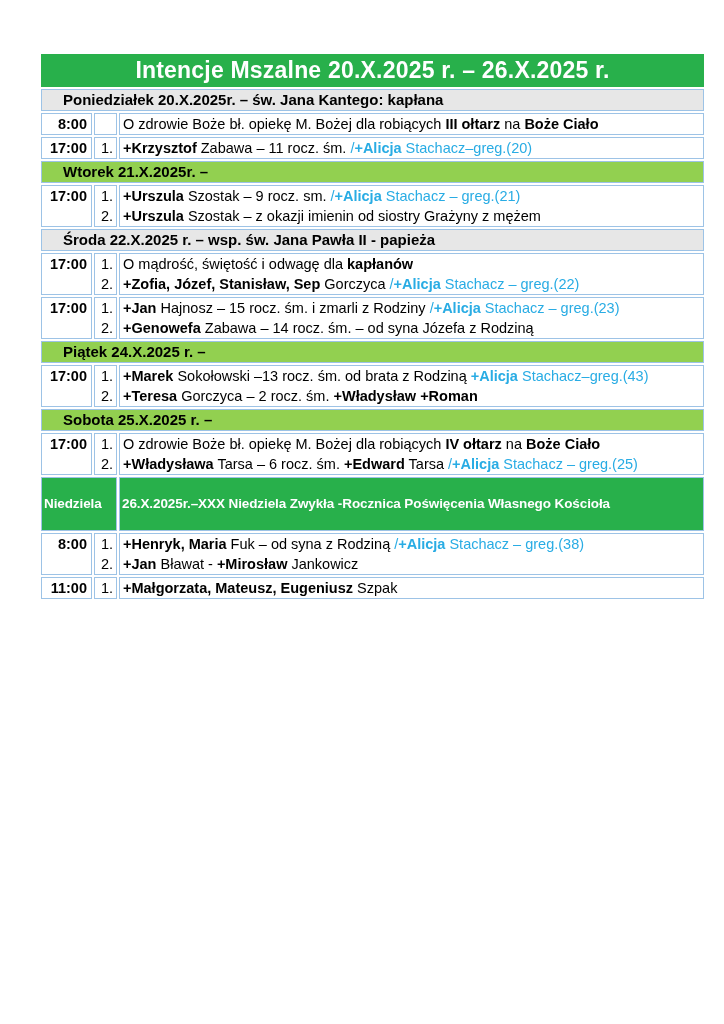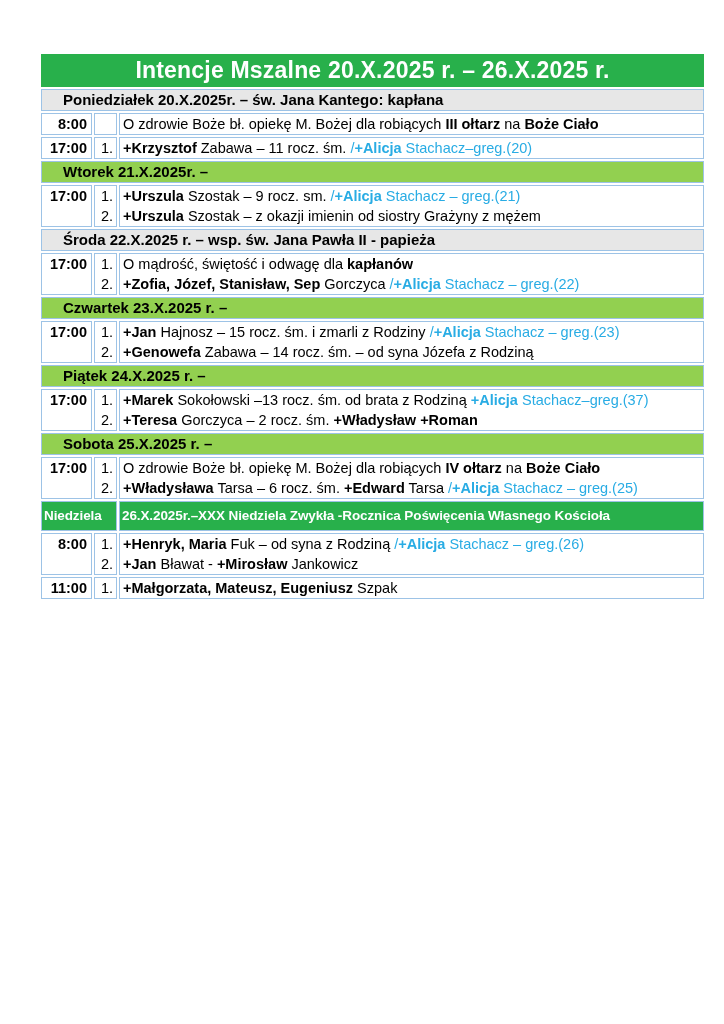--- a/index.html
+++ b/index.html
@@ -28,21 +28,21 @@
   }
   .day-cell{
     font-weight:bold;font-size:15px;color:#000;
     height:20px;line-height:20px;padding:0 21px;white-space:nowrap;
     border:1px solid var(--border,#9dc3e6);
   }
   .day-gray{background:var(--gray-bg,#e7e7e7);}
   .day-green{background:var(--green-bg,#92d050);}
   .day-dark{
     background:var(--dark-bg,#28b04b);color:#ffffff;
-    font-size:13.5px;letter-spacing:-0.1px;padding:4px 2px;margin-top:28px;
+    font-size:13.5px;letter-spacing:-0.1px;padding:16px 2px;margin-top:28px;
   }
   .time-cell{
     text-align:right;font-weight:bold;font-size:14.5px;
     padding:0 4px 0 0;white-space:nowrap;
   }
   .num-cell{text-align:right;font-size:14.5px;padding:0 3px 0 0;}
   .text-cell{font-size:14.5px;padding:0 0 0 3px;}
   .line{height:20px;line-height:20px;white-space:nowrap;overflow:hidden;}
   .accent{color:var(--accent,#29ace4);}
   b,.b{font-weight:bold;}
@@ -113,23 +113,20 @@
           <td class="cell num-cell">
             <div class="line">1.</div>
             <div class="line">2.</div>
           </td>
           <td class="cell text-cell">
             <div class="line"><span>O mądrość, świętość i odwagę dla </span><span class="b">kapłanów</span></div>
             <div class="line"><span class="b">+Zofia, Józef, Stanisław, Sep</span><span> Gorczyca </span><span class="accent">/</span><span class="b accent">+Alicja</span><span class="accent"> Stachacz – greg.(22)</span></div>
           </td>
         </tr>
         <tr>
-          <td colspan="3" class="day-cell day-green">Czwartek 23.X.2025 r. –</td>
-        </tr>
-        <tr>
           <td class="cell time-cell">
             <div class="line">17:00</div>
           </td>
           <td class="cell num-cell">
             <div class="line">1.</div>
             <div class="line">2.</div>
           </td>
           <td class="cell text-cell">
             <div class="line"><span class="b">+Jan</span><span> Hajnosz – 15 rocz. śm. i zmarli z Rodziny </span><span class="accent">/</span><span class="b accent">+Alicja</span><span class="accent"> Stachacz – greg.(23)</span></div>
             <div class="line"><span class="b">+Genowefa</span><span> Zabawa – 14 rocz. śm. – od syna Józefa z Rodziną</span></div>
@@ -140,21 +137,21 @@
         </tr>
         <tr>
           <td class="cell time-cell">
             <div class="line">17:00</div>
           </td>
           <td class="cell num-cell">
             <div class="line">1.</div>
             <div class="line">2.</div>
           </td>
           <td class="cell text-cell">
-            <div class="line"><span class="b">+Marek</span><span> Sokołowski –13 rocz. śm. od brata z Rodziną </span><span class="b accent">+Alicja</span><span class="accent"> Stachacz–greg.(37)</span></div>
+            <div class="line"><span class="b">+Marek</span><span> Sokołowski –13 rocz. śm. od brata z Rodziną </span><span class="b accent">+Alicja</span><span class="accent"> Stachacz–greg.(43)</span></div>
             <div class="line"><span class="b">+Teresa</span><span> Gorczyca – 2 rocz. śm. </span><span class="b">+Władysław</span><span> </span><span class="b">+Roman</span></div>
           </td>
         </tr>
         <tr>
           <td colspan="3" class="day-cell day-green">Sobota 25.X.2025 r. –</td>
         </tr>
         <tr>
           <td class="cell time-cell">
             <div class="line">17:00</div>
           </td>
@@ -173,21 +170,21 @@
         </tr>
         <tr>
           <td class="cell time-cell">
             <div class="line">8:00</div>
           </td>
           <td class="cell num-cell">
             <div class="line">1.</div>
             <div class="line">2.</div>
           </td>
           <td class="cell text-cell">
-            <div class="line"><span class="b">+Henryk, Maria</span><span> Fuk – od syna z Rodziną   </span><span class="accent">/</span><span class="b accent">+Alicja</span><span class="accent"> Stachacz – greg.(26)</span></div>
+            <div class="line"><span class="b">+Henryk, Maria</span><span> Fuk – od syna z Rodziną   </span><span class="accent">/</span><span class="b accent">+Alicja</span><span class="accent"> Stachacz – greg.(38)</span></div>
             <div class="line"><span class="b">+Jan</span><span> Bławat - </span><span class="b">+Mirosław</span><span> Jankowicz</span></div>
           </td>
         </tr>
         <tr>
           <td class="cell time-cell">
             <div class="line">11:00</div>
           </td>
           <td class="cell num-cell">
             <div class="line">1.</div>
           </td>

